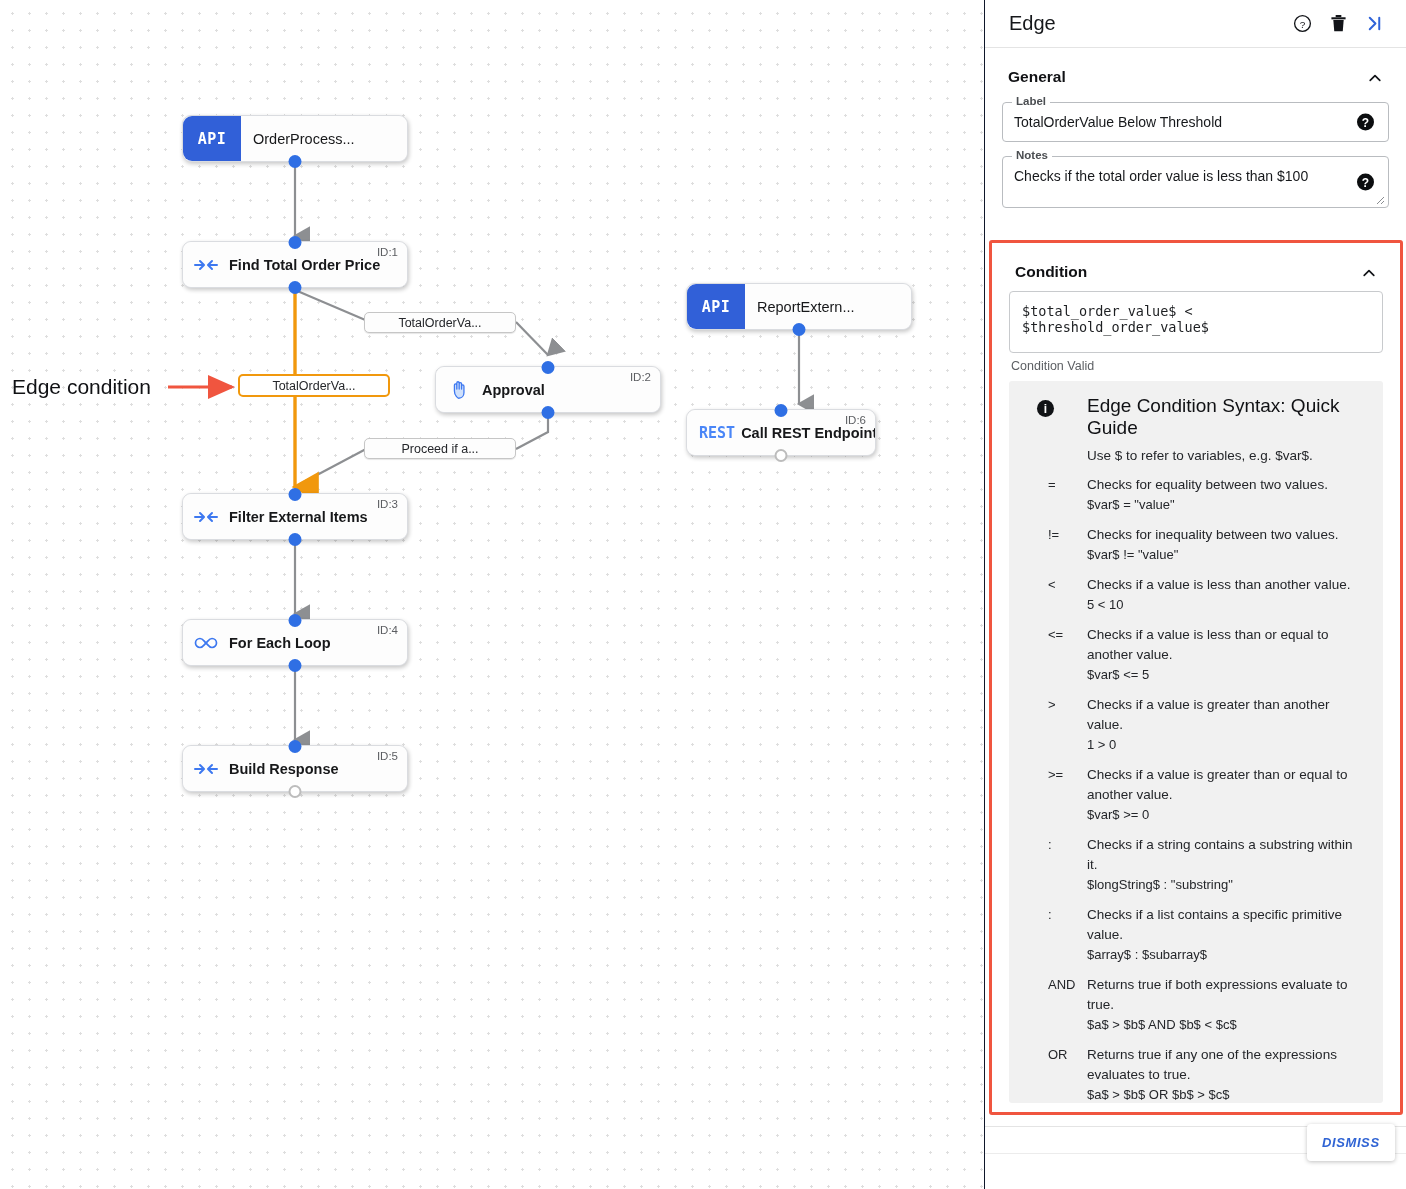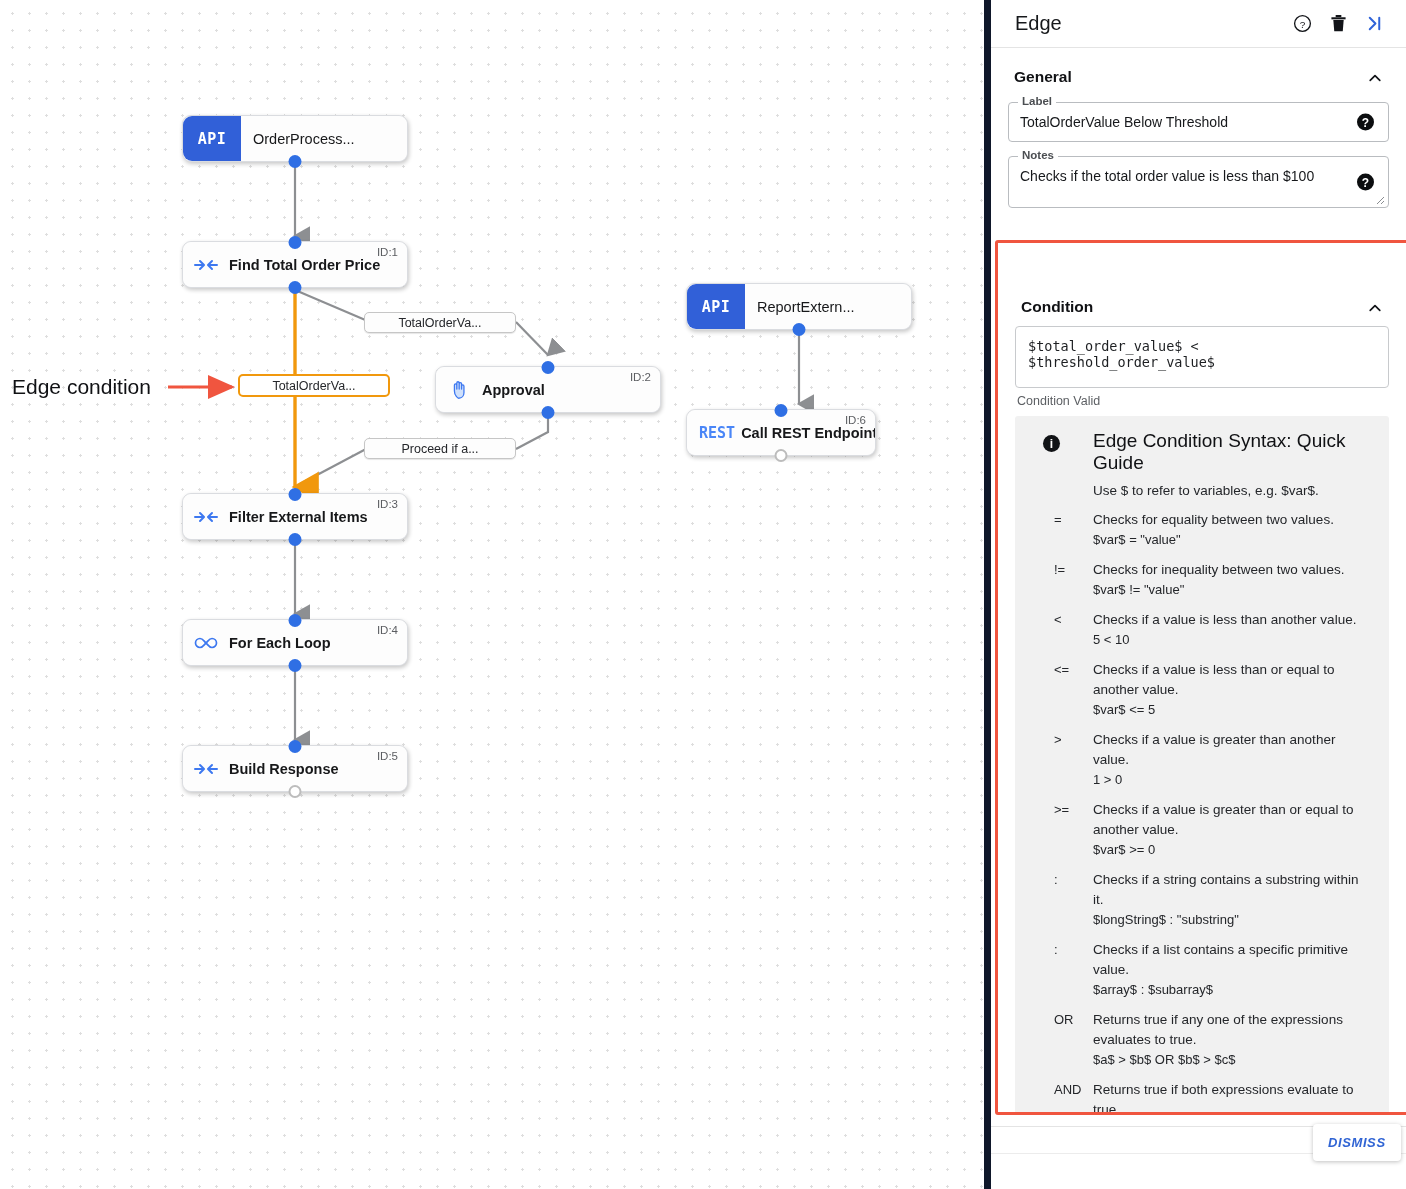--- a/index.html
+++ b/index.html
@@ -86,21 +86,21 @@
     position: absolute;
     font-size: 21px; color: #101114;
     white-space: nowrap;
   }
 
   
   #panel {
     position: absolute; left: 984px; top: 0;
     width: 422px; height: 1189px;
     background: #ffffff;
-    border-left: 7px solid #0f172a;
+    border-left: 1px solid #0f172a;
   }
   .panel-header {
     height: 48px; display: flex; align-items: center;
     padding: 0 22px 0 24px;
     border-bottom: 1px solid #e4e4e4;
   }
   .panel-header-title { font-size: 20px; color: #16181b; flex: 1; }
   .hdr-icon { margin-left: 18px; display: flex; align-items: center; cursor: pointer; }
 
   .section { padding: 0 17px; }
@@ -142,21 +142,21 @@
 
   
   #condition-block {
     position: absolute; left: 4px; top: 240px;
     width: 414px; height: 875px;
     border: 3px solid #f0553f;
     border-radius: 3px;
     background: #fff;
     overflow: hidden;
   }
-  .cond-inner { padding: 0 17px; margin-top: 35px; }
+  .cond-inner { padding: 0 17px; }
   .cond-textarea {
     border: 1px solid #c8cacd; border-radius: 4px;
     height: 62px; padding: 11px 12px;
     font-family: "DejaVu Sans Mono", monospace;
     font-size: 13.5px; color: #1d1f22;
     background: #fff;
   }
   .cond-valid { font-size: 12.5px; color: #5c5f63; padding: 6px 2px 8px 2px; }
 
   .guide {
@@ -471,31 +471,31 @@
                 </div>
               </div>
               <div class="op-row">
                 <div class="op-sym">:</div>
                 <div>
                   <div class="op-body">Checks if a list contains a specific primitive value.</div>
                   <div class="op-ex">$array$ : $subarray$</div>
                 </div>
               </div>
               <div class="op-row">
+                <div class="op-sym">AND</div>
+                <div>
+                  <div class="op-body">Returns true if both expressions evaluate to true.</div>
+                  <div class="op-ex">$a$ &gt; $b$ AND $b$ &lt; $c$</div>
+                </div>
+              </div>
+              <div class="op-row">
                 <div class="op-sym">OR</div>
                 <div>
                   <div class="op-body">Returns true if any one of the expressions evaluates to true.</div>
                   <div class="op-ex">$a$ &gt; $b$ OR $b$ &gt; $c$</div>
-                </div>
-              </div>
-              <div class="op-row">
-                <div class="op-sym">AND</div>
-                <div>
-                  <div class="op-body">Returns true if both expressions evaluate to true.</div>
-                  <div class="op-ex">$a$ &gt; $b$ AND $b$ &lt; $c$</div>
                 </div>
               </div>
             </div>
         </div>
       </div>
     </div>
 
     <div class="panel-footer-line"></div>
     <div class="panel-footer-line2"></div>
 

